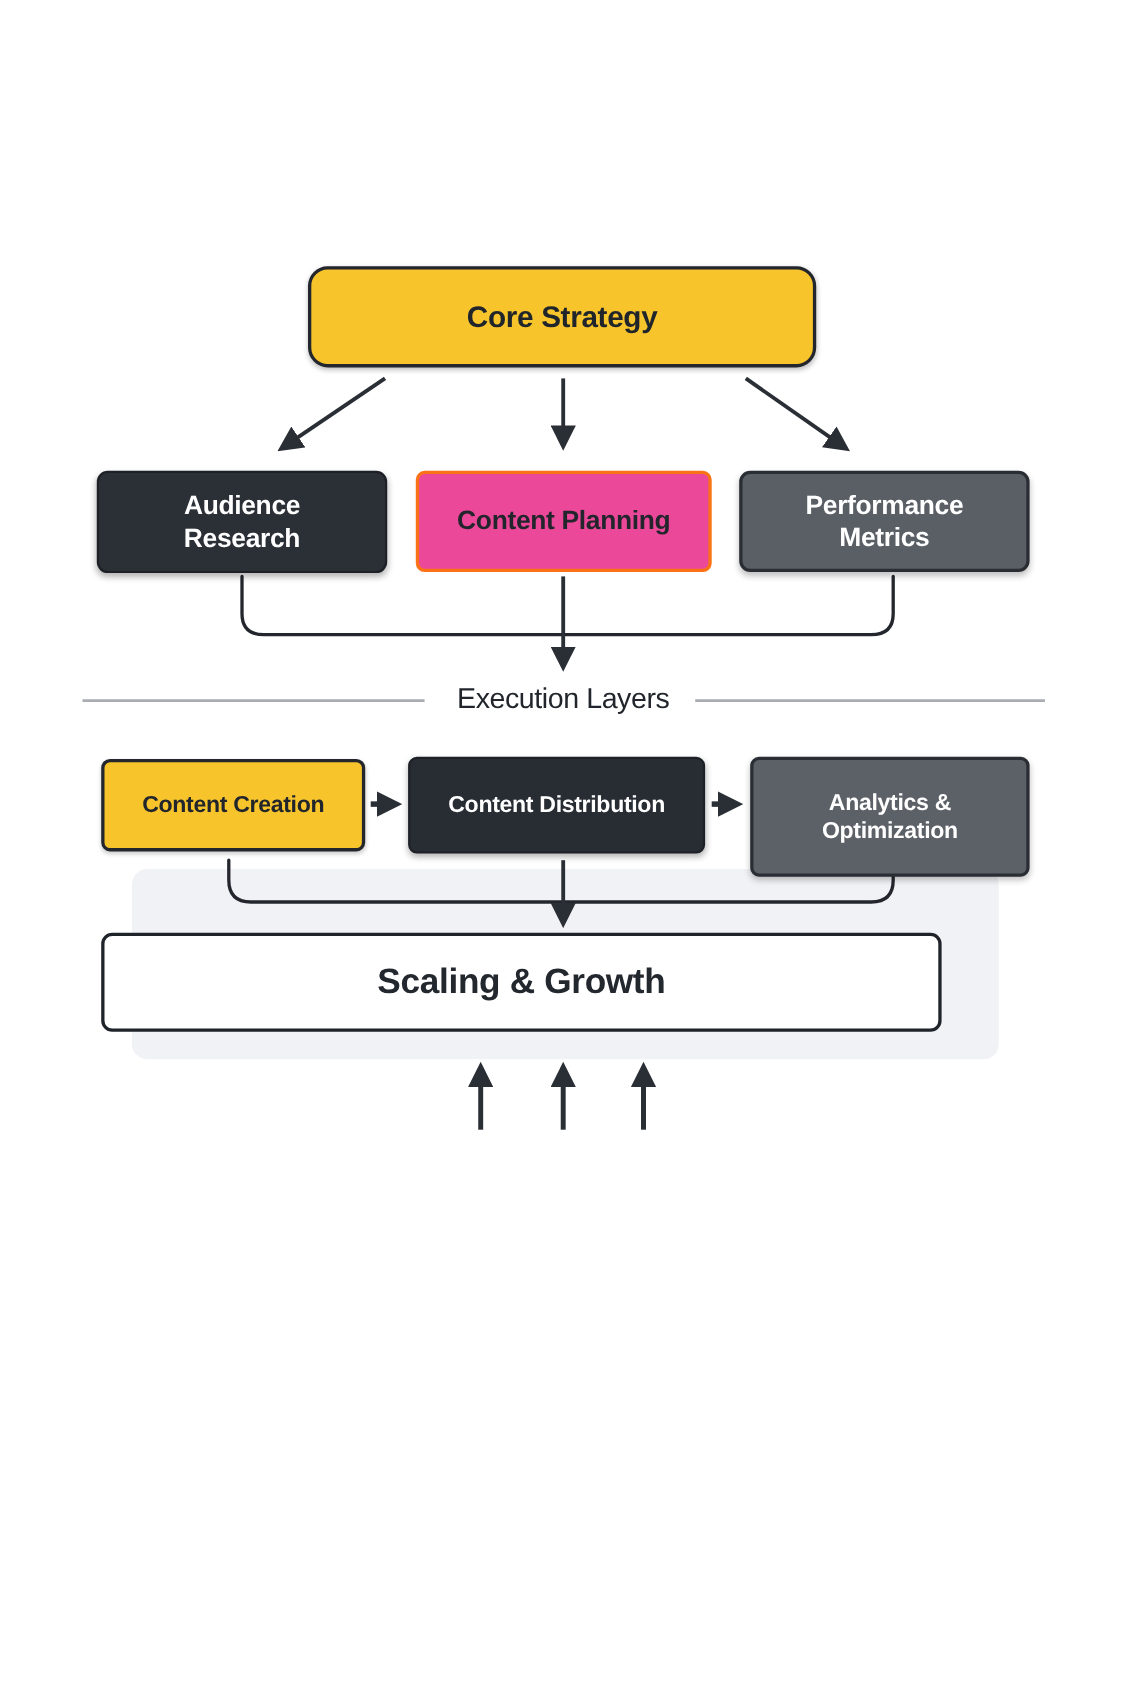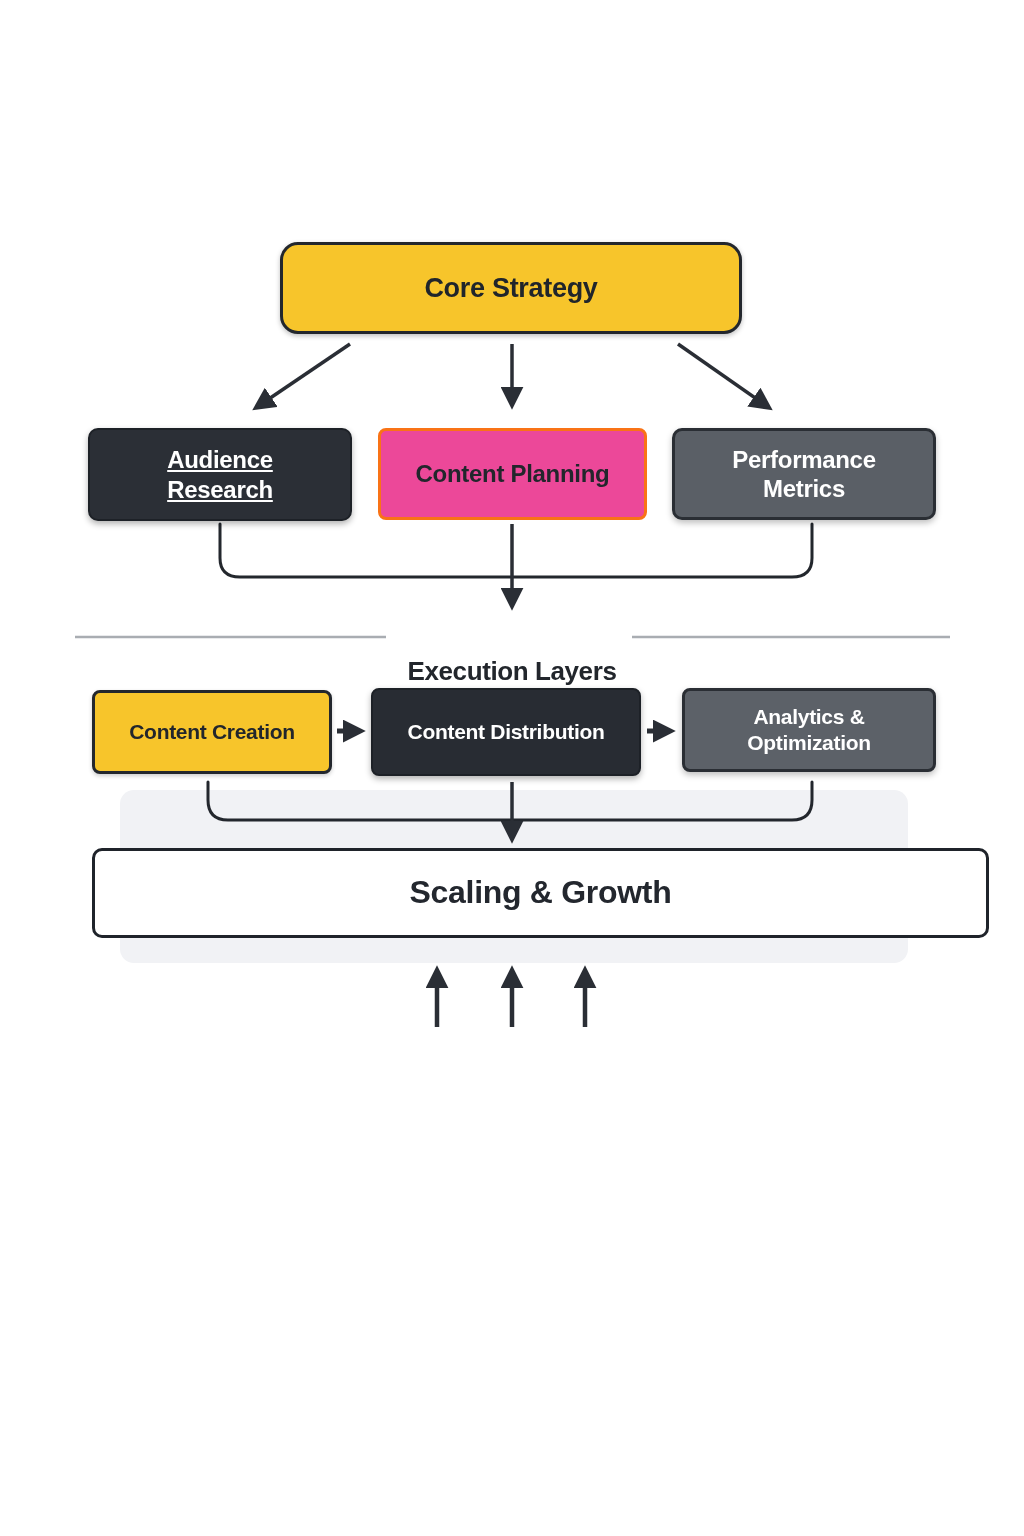--- a/index.html
+++ b/index.html
@@ -47,21 +47,20 @@
   }
   .node-audience {
     left: 88px; top: 428px; width: 264px; height: 93px;
     background: #2b2f36;
     border: 2px solid #1d2127;
     border-radius: 10px;
     color: #ffffff;
     font-size: 24px;
     padding: 0 24px;
     box-shadow: 0 3px 6px rgba(0,0,0,0.3);
-    text-decoration: underline;
   }
   .node-planning {
     left: 378px; top: 428px; width: 269px; height: 92px;
     background: #ec4899;
     border: 3px solid #f97316;
     border-radius: 8px;
     color: #22262c;
     font-size: 24px;
   }
   .node-metrics {
@@ -72,57 +71,56 @@
     color: #ffffff;
     font-size: 24px;
     padding: 0 36px;
     box-shadow: 0 3px 6px rgba(0,0,0,0.25);
   }
   .section-label {
     position: absolute;
     left: 0; top: 620px;
     width: 1024px;
     text-align: center;
-    font-weight: bold;
+    font-weight: normal;
     font-size: 26px;
     letter-spacing: -0.4px;
     color: #22262c;
     z-index: 3;
-    margin-top: 36px;
   }
   .node-creation {
     left: 92px; top: 690px; width: 240px; height: 84px;
     background: #f7c52b;
     border: 3px solid #23272d;
     border-radius: 8px;
     color: #22262c;
     font-size: 21px;
     box-shadow: 0 2px 4px rgba(0,0,0,0.2);
   }
   .node-distribution {
     left: 371px; top: 688px; width: 270px; height: 88px;
     background: #282c33;
     border: 2px solid #1d2127;
     border-radius: 8px;
     color: #ffffff;
     font-size: 21px;
     box-shadow: 0 3px 6px rgba(0,0,0,0.3);
   }
   .node-analytics {
-    left: 682px; top: 688px; width: 254px; height: 84px;
+    left: 682px; top: 688px; width: 254px; height: 109px;
     background: #5c6168;
     border: 3px solid #2a2e34;
     border-radius: 8px;
     color: #ffffff;
     font-size: 21px;
     padding: 0 24px;
     box-shadow: 0 3px 6px rgba(0,0,0,0.25);
   }
   .node-scaling {
-    left: 92px; top: 848px; width: 897px; height: 90px;
+    left: 92px; top: 848px; width: 764px; height: 90px;
     background: #ffffff;
     border: 3.5px solid #1f232a;
     border-radius: 10px;
     color: #23272e;
     font-size: 32px;
   }
 </style>
 </head>
 <body>
 

